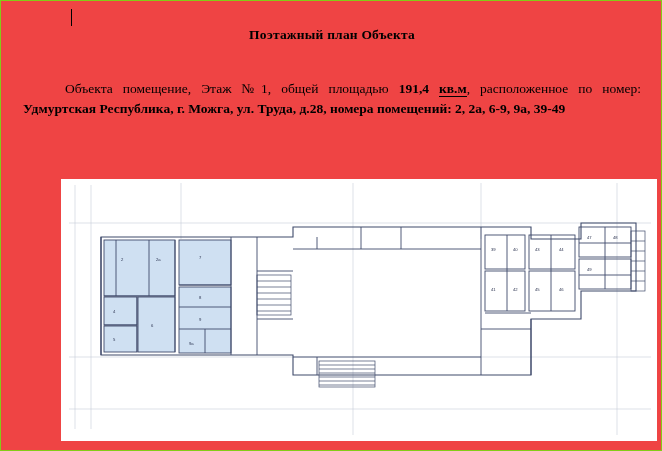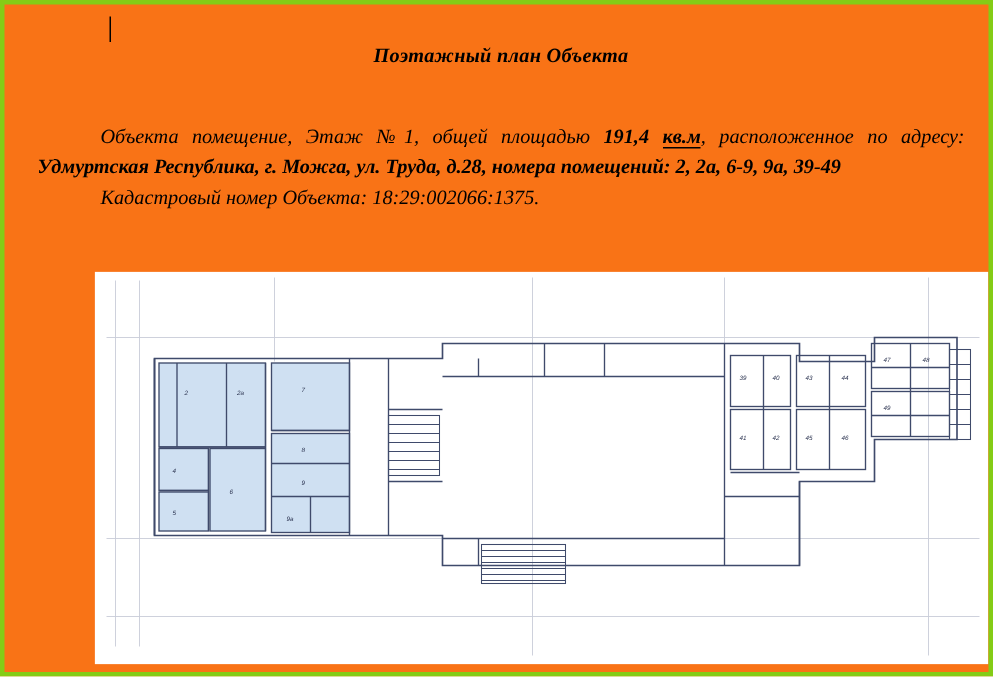--- a/index.html
+++ b/index.html
@@ -12,23 +12,22 @@
     height: 451px;
     overflow: hidden;
     font-family: "Liberation Serif", serif;
     color: #000000;
   }
   .page {
     position: relative;
     width: 662px;
     height: 451px;
     box-sizing: border-box;
-    border: 3px solid #84cc16;
-    background: #f97316;
-    font-style: italic;
+    border: 1px solid #84cc16;
+    background: #ef4444;
   }
   .caret {
     position: absolute;
     left: 70px;
     top: 8px;
     width: 1px;
     height: 17px;
     background: #000;
   }
   .doc-title {
@@ -80,22 +79,21 @@
 </head>
 <body>
 
 <div class="page">
 
   <div class="caret"></div>
 
   <div class="doc-title">Поэтажный план Объекта</div>
 
   <div class="body-text">
-    <div class="para1"><span>Объекта помещение, Этаж №1, общей площадью </span><span class="bold">191,4</span><span>&nbsp;</span><span class="underline-wavy">кв.м</span><span>, расположенное по адресу: </span><span class="bold">Удмуртская Республика, г. Можга, ул. Труда, д.28, номера помещений: 2, 2а, 6-9, 9а, 39-49</span></div>
-    <div class="para2"><span>Кадастровый номер Объекта: </span><span>18:29:002066:1375.</span></div>
+    <div class="para1"><span>Объекта помещение, Этаж №1, общей площадью </span><span class="bold">191,4</span><span>&nbsp;</span><span class="underline-wavy">кв.м</span><span>, расположенное по номер: </span><span class="bold">Удмуртская Республика, г. Можга, ул. Труда, д.28, номера помещений: 2, 2а, 6-9, 9а, 39-49</span></div>
   </div>
 
   <div class="plan-wrap">
     <svg class="plan-svg" width="596" height="262" viewBox="0 0 596 262" xmlns="http://www.w3.org/2000/svg">
       <rect x="0" y="0" width="596" height="262" fill="#ffffff"></rect>
 
       <g stroke="#c8ccd8" stroke-width="0.6" fill="none">
         <line x1="14" y1="6" x2="14" y2="250"></line>
         <line x1="292" y1="4" x2="292" y2="256"></line>
         <line x1="556" y1="4" x2="556" y2="256"></line>

